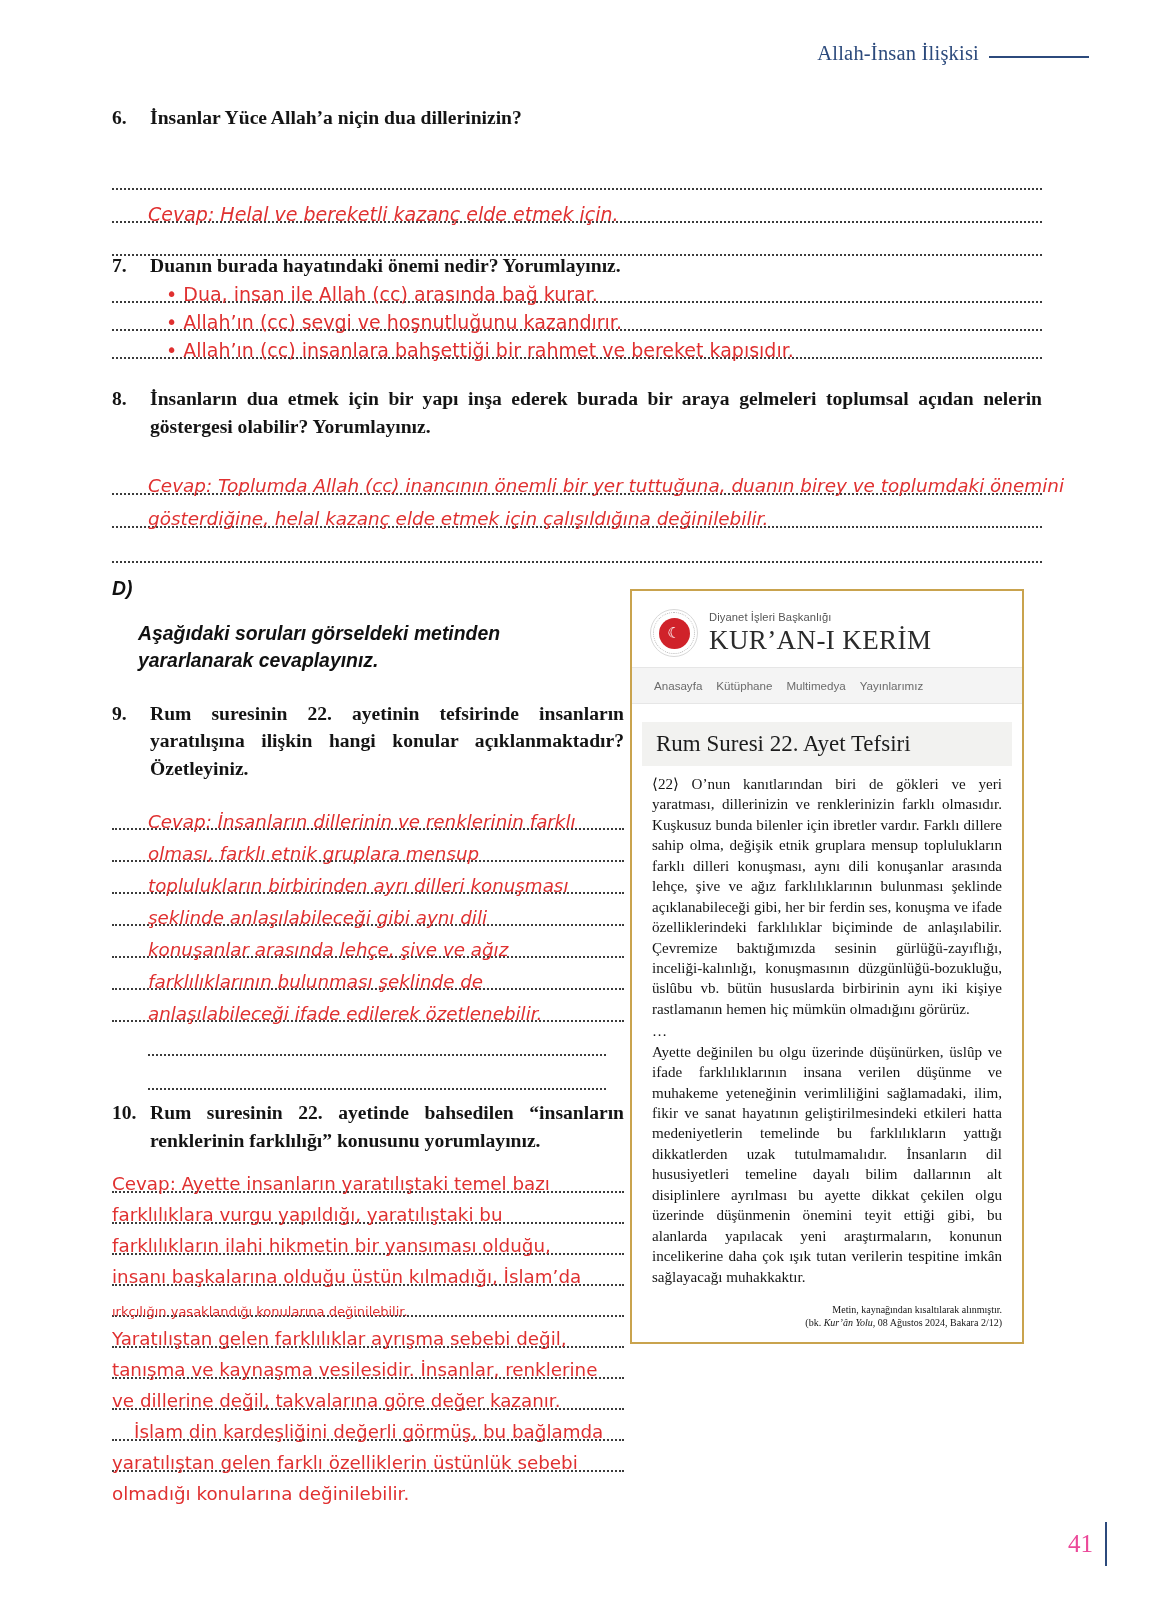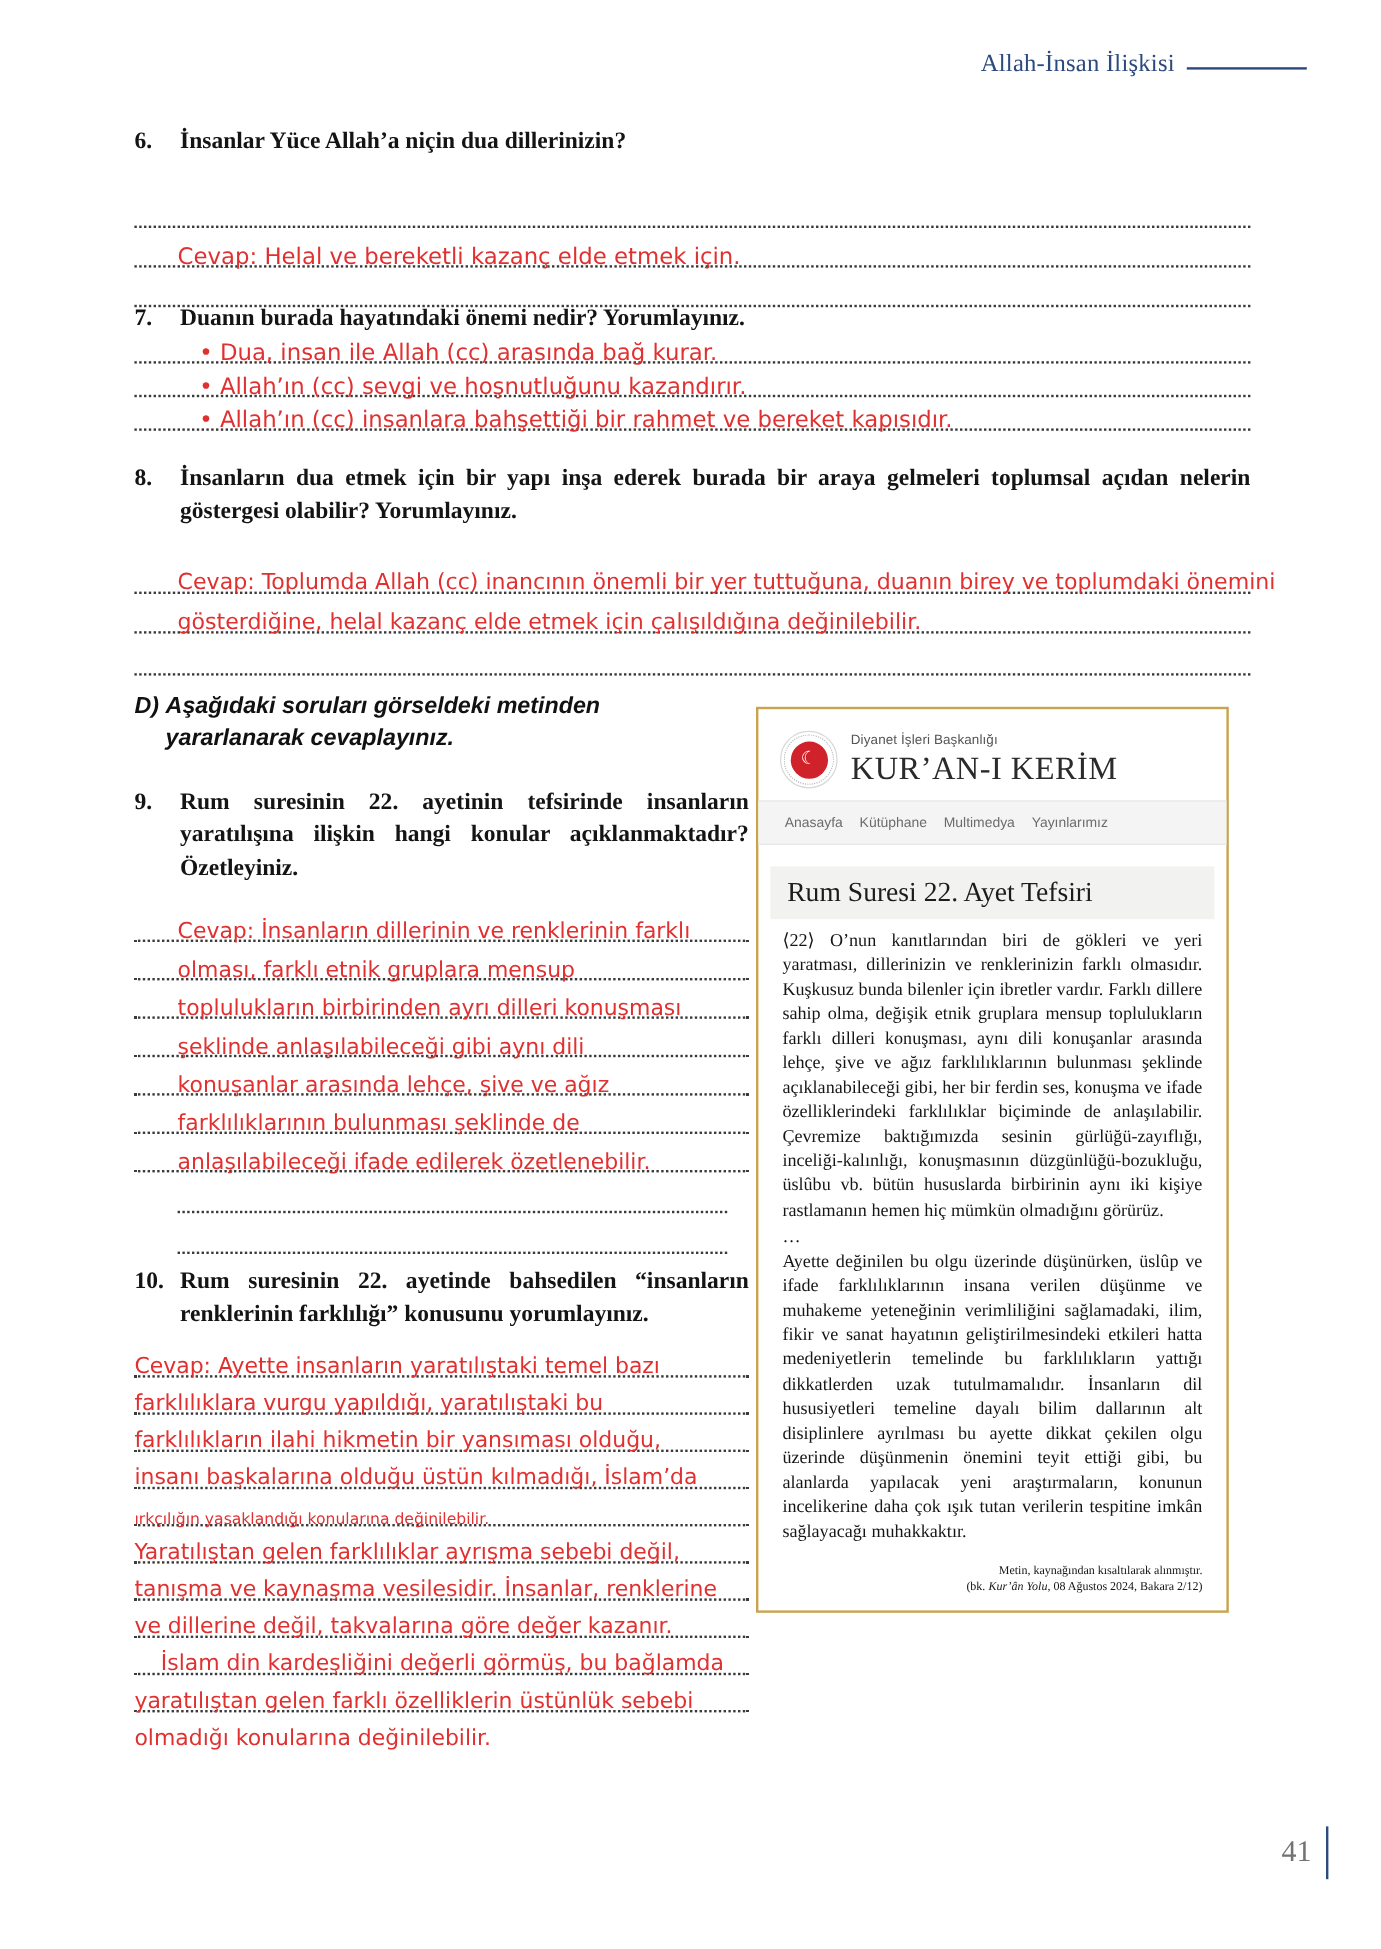--- a/index.html
+++ b/index.html
@@ -85,37 +85,37 @@
     position: absolute;
     left: 36px;
     bottom: 2px;
     color: #e03030;
     font-family: "DejaVu Sans", sans-serif;
     font-size: 19px;
     line-height: 1;
     white-space: nowrap;
   }
   .lineblock .txt.ind0 { left: 0px; }
-  .lineblock .txt.ind1 { left: 36px; }
+  .lineblock .txt.ind1 { left: 36px; font-style: italic; }
   .lineblock .txt.ind2 { left: 54px; }
 
   
   .sec-d {
     display: flex;
     align-items: flex-start;
     font-family: "Liberation Sans", sans-serif;
     font-weight: bold;
     font-style: italic;
     font-size: 19.4px;
     line-height: 1.38;
     color: #111;
     max-width: 505px;
   }
   .sec-d .dlabel { flex: 0 0 26px; }
-  .sec-d .dtext  { flex: 1; }
+  .sec-d .dtext  { flex: 1; margin-top: 45px; }
 
   
   .cols {
     position: absolute;
     left: 112px;
     top: 575px;
     width: 930px;
     display: block;
   }
   .colL {
@@ -238,21 +238,21 @@
     position: absolute;
     right: 44px;
     bottom: 58px;
     display: flex;
     align-items: center;
     gap: 12px;
   }
   .pagefoot .pnum {
     font-family: "Liberation Serif", serif;
     font-size: 25px;
-    color: #737373;
+    color: #ec4899;
   }
   .pagefoot .vbar {
     width: 2px;
     height: 44px;
     background: #2c4a7c;
   }
 </style>
 </head>
 <body>
 

